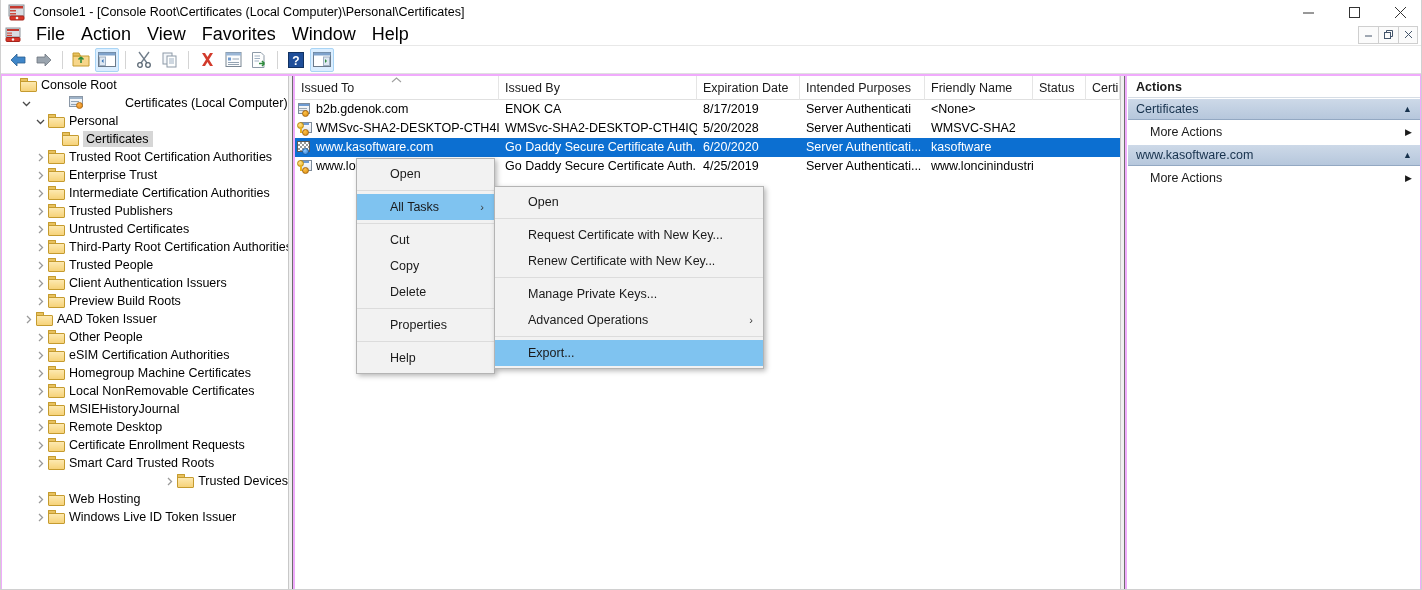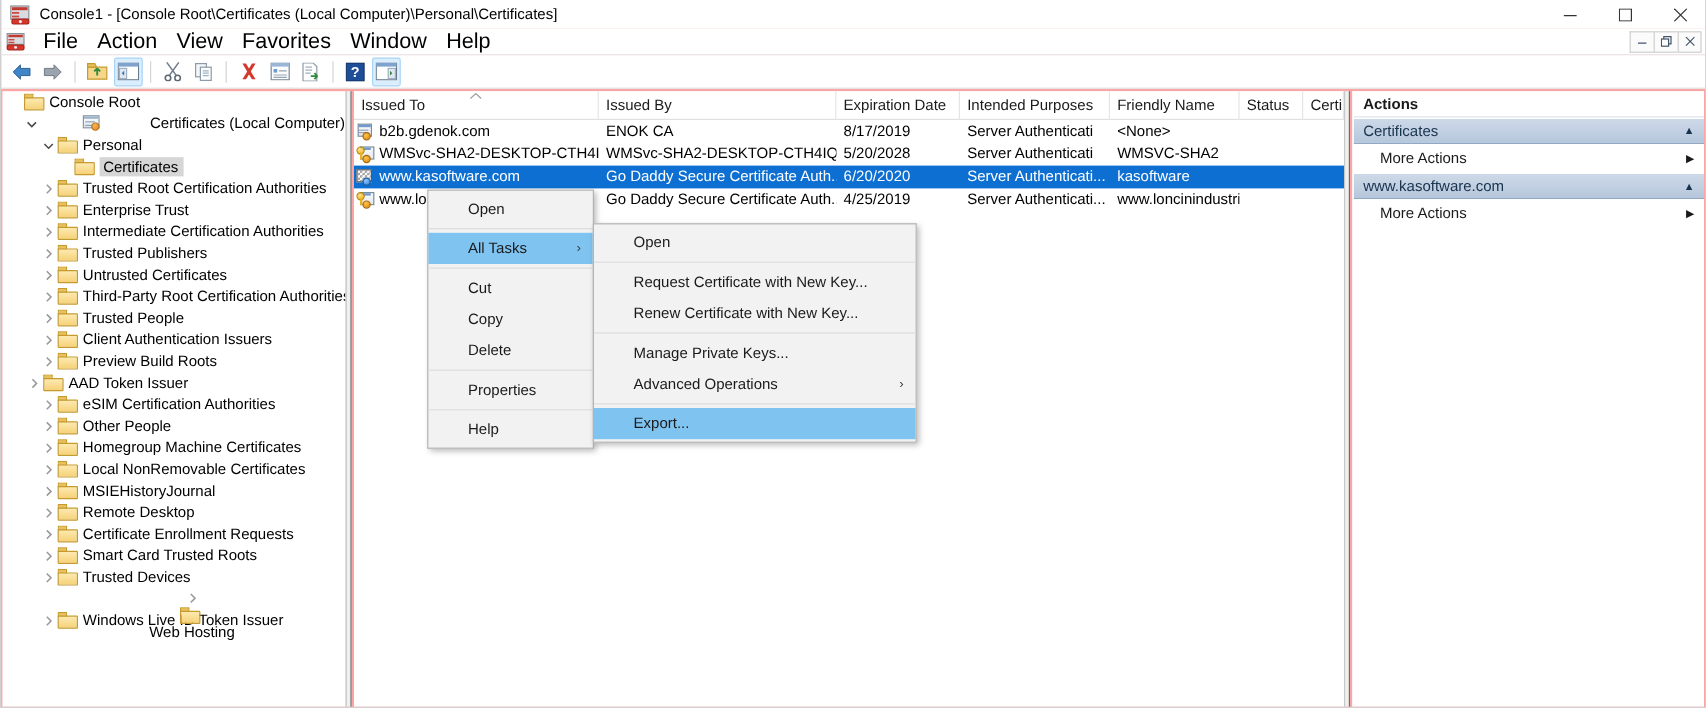--- a/index.html
+++ b/index.html
@@ -7,21 +7,21 @@
     width: 1422px; height: 590px;
     font-family: "Liberation Sans", sans-serif;
     font-size: 12px;
     color: #000;
     background: #ffffff;
     overflow: hidden;
   }
   #app {
     position: relative;
     width: 1422px; height: 590px;
-    background: #fca5a5;
+    background: #f0abfc;
     border: 1px solid #d0d0d0;
     border-top: none;
     overflow: hidden;
   }
 
   
   .titlebar {
     position: absolute; left: 0; top: 0; width: 1422px; height: 24px;
     background: #ffffff;
     display: flex; align-items: center;
@@ -481,38 +481,38 @@
           <span class="ticon"><span class="folder"></span></span>
           <span class="tlabel">AAD Token Issuer</span>
         </div>
         <div class="tree-row" style="padding-left: 30px;">
           <span class="chev">
             <svg width="9" height="9" viewBox="0 0 9 9">
               <polyline points="3,1 6.5,4.5 3,8" fill="none" stroke="#9a9a9a" stroke-width="1.3"></polyline>
             </svg>
           </span>
           <span class="ticon"><span class="folder"></span></span>
+          <span class="tlabel">Other People</span>
+        </div>
+        <div class="tree-row" style="padding-left: 30px;">
+          <span class="chev">
+            <svg width="9" height="9" viewBox="0 0 9 9">
+              <polyline points="3,1 6.5,4.5 3,8" fill="none" stroke="#9a9a9a" stroke-width="1.3"></polyline>
+            </svg>
+          </span>
+          <span class="ticon"><span class="folder"></span></span>
           <span class="tlabel">eSIM Certification Authorities</span>
         </div>
         <div class="tree-row" style="padding-left: 30px;">
           <span class="chev">
             <svg width="9" height="9" viewBox="0 0 9 9">
               <polyline points="3,1 6.5,4.5 3,8" fill="none" stroke="#9a9a9a" stroke-width="1.3"></polyline>
             </svg>
           </span>
           <span class="ticon"><span class="folder"></span></span>
-          <span class="tlabel">Other People</span>
-        </div>
-        <div class="tree-row" style="padding-left: 30px;">
-          <span class="chev">
-            <svg width="9" height="9" viewBox="0 0 9 9">
-              <polyline points="3,1 6.5,4.5 3,8" fill="none" stroke="#9a9a9a" stroke-width="1.3"></polyline>
-            </svg>
-          </span>
-          <span class="ticon"><span class="folder"></span></span>
           <span class="tlabel">Homegroup Machine Certificates</span>
         </div>
         <div class="tree-row" style="padding-left: 30px;">
           <span class="chev">
             <svg width="9" height="9" viewBox="0 0 9 9">
               <polyline points="3,1 6.5,4.5 3,8" fill="none" stroke="#9a9a9a" stroke-width="1.3"></polyline>
             </svg>
           </span>
           <span class="ticon"><span class="folder"></span></span>
           <span class="tlabel">Local NonRemovable Certificates</span>
@@ -546,30 +546,30 @@
         </div>
         <div class="tree-row" style="padding-left: 30px;">
           <span class="chev">
             <svg width="9" height="9" viewBox="0 0 9 9">
               <polyline points="3,1 6.5,4.5 3,8" fill="none" stroke="#9a9a9a" stroke-width="1.3"></polyline>
             </svg>
           </span>
           <span class="ticon"><span class="folder"></span></span>
           <span class="tlabel">Smart Card Trusted Roots</span>
         </div>
-        <div class="tree-row" style="padding-left: 30px;">
+        <div class="tree-row" style="padding-left: 30px; justify-content: flex-end;">
           <span class="chev">
             <svg width="9" height="9" viewBox="0 0 9 9">
               <polyline points="3,1 6.5,4.5 3,8" fill="none" stroke="#9a9a9a" stroke-width="1.3"></polyline>
             </svg>
           </span>
           <span class="ticon"><span class="folder"></span></span>
           <span class="tlabel">Trusted Devices</span>
         </div>
-        <div class="tree-row" style="padding-left: 30px; flex-direction: column;">
+        <div class="tree-row" style="padding-left: 30px;">
           <span class="chev">
             <svg width="9" height="9" viewBox="0 0 9 9">
               <polyline points="3,1 6.5,4.5 3,8" fill="none" stroke="#9a9a9a" stroke-width="1.3"></polyline>
             </svg>
           </span>
           <span class="ticon"><span class="folder"></span></span>
           <span class="tlabel">Web Hosting</span>
         </div>
         <div class="tree-row" style="padding-left: 30px;">
           <span class="chev">

